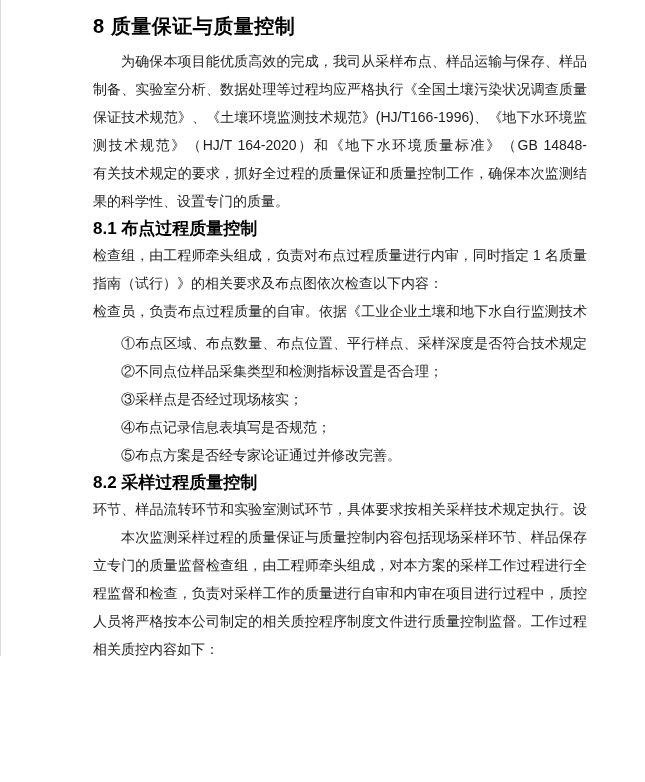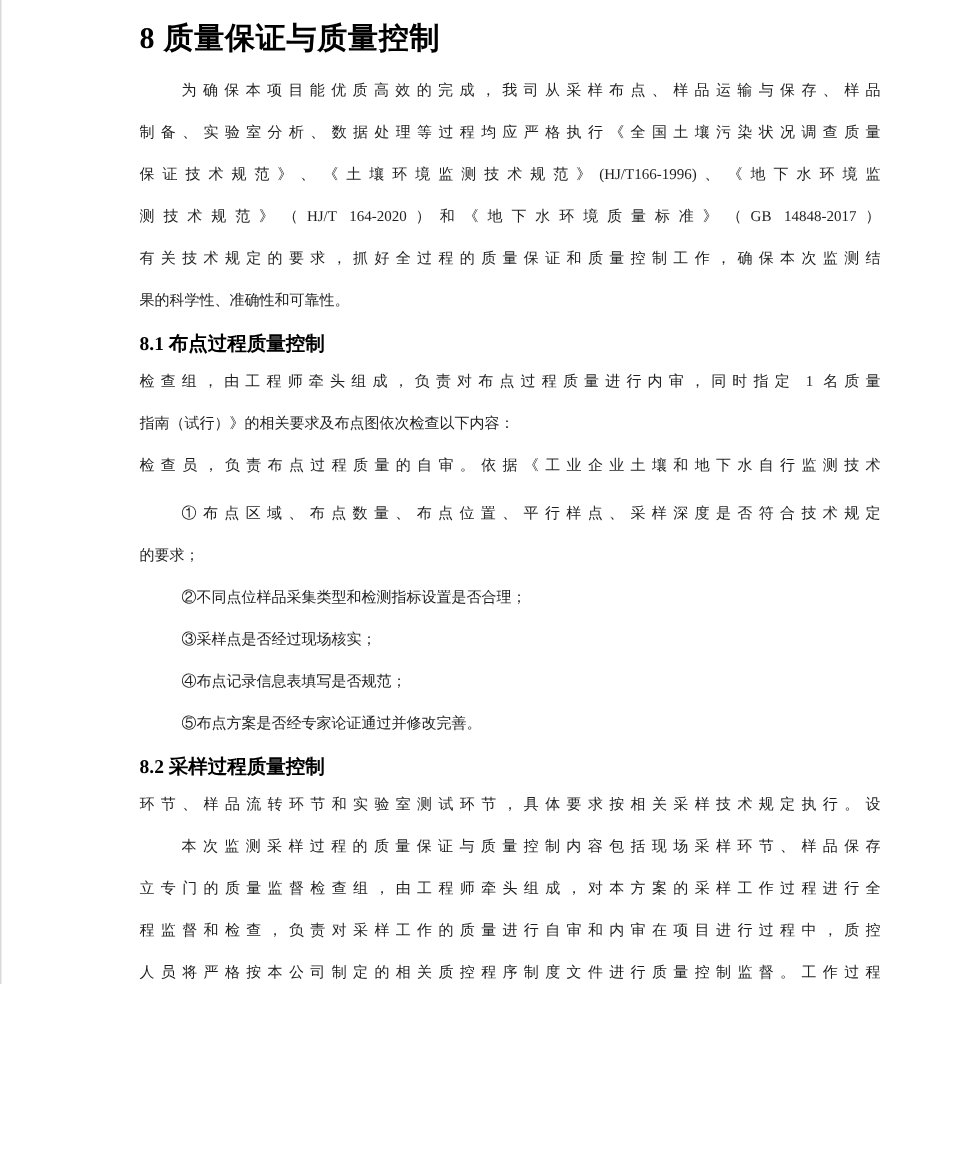--- a/index.html
+++ b/index.html
@@ -6,21 +6,21 @@
     margin: 0;
     padding: 0;
     background: #ffffff;
   }
   .page {
     position: relative;
     width: 645px;
     height: 656px;
     background: var(--page-bg, #ffffff);
     overflow: hidden;
-    font-family: Liberation Serif, serif;
+    font-family: Liberation Sans, sans-serif;
     color: var(--text-color, #1f1f1f);
   }
   .left-edge {
     position: absolute;
     left: 0;
     top: 0;
     width: 1px;
     height: 100%;
     background: var(--edge-color, #d9d9d9);
   }
@@ -32,34 +32,34 @@
   }
   .doc-h1 {
     font-size: 20px;
     line-height: 26px;
     font-weight: 700;
     color: var(--heading-color, #000000);
     margin: 0 0 8px 0;
     letter-spacing: 0.5px;
   }
   .doc-h2 {
-    font-size: 13px;
+    font-size: 17px;
     line-height: 24px;
     font-weight: 700;
     color: var(--heading-color, #000000);
     margin: 2px 0 0 0;
   }
   .doc-p {
     margin: 0;
     padding: 0;
   }
   
   .content > :nth-child(5) { margin-top: 4px; }
   .doc-line {
-    font-size: 10px;
+    font-size: 14px;
     height: 28px;
     line-height: 28px;
     text-align: justify;
     text-align-last: justify;
     text-justify: inter-character;
     overflow: hidden;
     white-space: normal;
   }
   .doc-line.indent { text-indent: 28px; }
   .doc-line.end { text-align-last: left; }
@@ -70,31 +70,30 @@
 <div class="page" style="--page-bg: #ffffff; --text-color: #1f1f1f; --heading-color: #000000; --edge-color: #d9d9d9;">
   <div class="left-edge"></div>
   <div class="content" id="doc">
       <div class="doc-h1">8 质量保证与质量控制</div>
       <div class="doc-p">
         <div class="doc-line indent">为确保本项目能优质高效的完成，我司从采样布点、样品运输与保存、样品</div>
         <div class="doc-line">制备、实验室分析、数据处理等过程均应严格执行《全国土壤污染状况调查质量</div>
         <div class="doc-line">保证技术规范》、《土壤环境监测技术规范》(HJ/T166-1996)、《地下水环境监</div>
         <div class="doc-line">测技术规范》（HJ/T 164-2020）和《地下水环境质量标准》（GB 14848-2017）</div>
         <div class="doc-line">有关技术规定的要求，抓好全过程的质量保证和质量控制工作，确保本次监测结</div>
-        <div class="doc-line end">果的科学性、准确性和可靠性。</div>
+        <div class="doc-line end">果的科学性、设置专门的质量。</div>
       </div>
       <div class="doc-h2">8.1 布点过程质量控制</div>
       <div class="doc-p">
         <div class="doc-line">检查组，由工程师牵头组成，负责对布点过程质量进行内审，同时指定 1 名质量</div>
         <div class="doc-line end">指南（试行）》的相关要求及布点图依次检查以下内容：</div>
         <div class="doc-line">检查员，负责布点过程质量的自审。依据《工业企业土壤和地下水自行监测技术</div>
       </div>
       <div class="doc-p">
         <div class="doc-line indent">①布点区域、布点数量、布点位置、平行样点、采样深度是否符合技术规定</div>
-        <div class="doc-line end">的要求；</div>
       </div>
       <div class="doc-p">
         <div class="doc-line indent end">②不同点位样品采集类型和检测指标设置是否合理；</div>
       </div>
       <div class="doc-p">
         <div class="doc-line indent end">③采样点是否经过现场核实；</div>
       </div>
       <div class="doc-p">
         <div class="doc-line indent end">④布点记录信息表填写是否规范；</div>
       </div>

